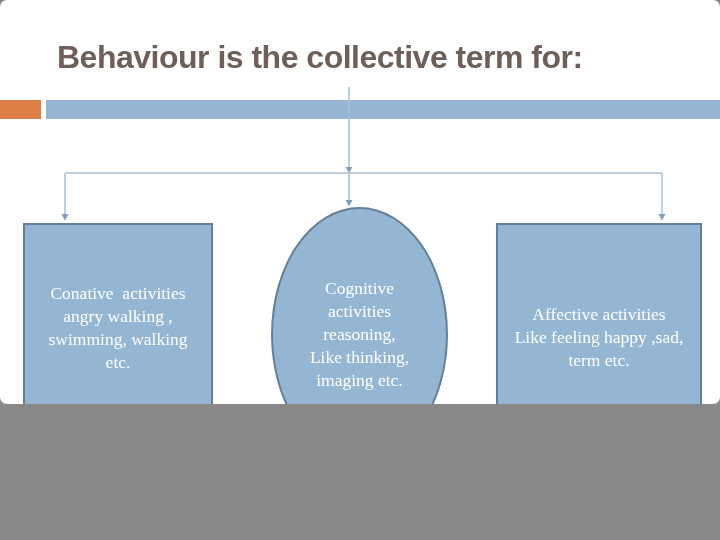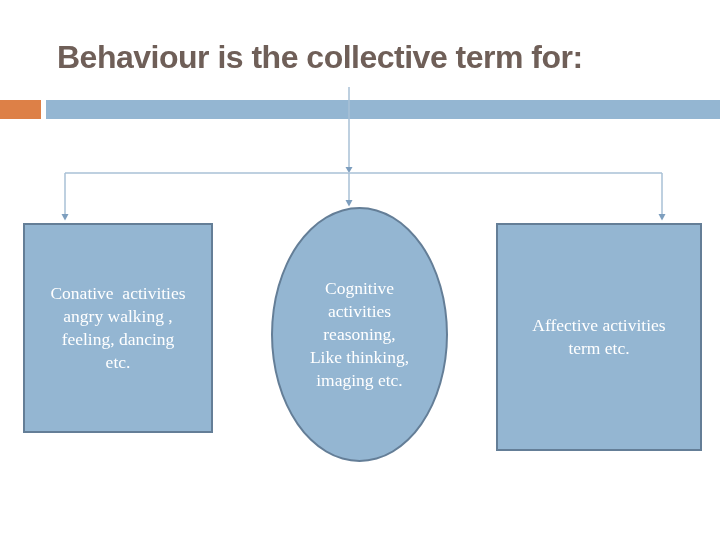--- a/index.html
+++ b/index.html
@@ -13,23 +13,24 @@
     --connector-arrow:#7D9EBE;
     --slide-bg:#FFFFFF;
   }
   html,body{margin:0;padding:0;}
   body{
     background:#888;
     font-family:"Liberation Sans", sans-serif;
   }
   .slide{
     position:relative;
-    width:720px;height:540px;
+    width:720px;height:404px;
     background:var(--slide-bg);
     overflow:hidden;
+    border-radius:7px;
   }
   .title{
     position:absolute;
     left:57px;top:36px;
     margin:0;
     width:640px;
     font-family:"Liberation Sans", sans-serif;
     font-size:32px;
     font-weight:bold;
     letter-spacing:-0.5px;
@@ -111,30 +112,31 @@
     <line x1="65" y1="173" x2="65" y2="215" stroke="var(--connector-line)" stroke-width="1.5"></line>
     <polygon points="61.5,214 68.5,214 65,220.5" fill="var(--connector-arrow)"></polygon>
 
     <line x1="662" y1="173" x2="662" y2="215" stroke="var(--connector-line)" stroke-width="1.5"></line>
     <polygon points="658.5,214 665.5,214 662,220.5" fill="var(--connector-arrow)"></polygon>
   </svg>
 
   <div class="shape rect-left">
     <div class="line">Conative  activities</div>
     <div class="line">angry walking ,</div>
-    <div class="line">feeling, dancing</div>
+    <div class="line">swimming, walking</div>
     <div class="line">etc.</div>
   </div>
 
   <div class="shape ellipse-center">
     <div class="line">Cognitive</div>
     <div class="line">activities</div>
     <div class="line">reasoning,</div>
     <div class="line">Like thinking,</div>
     <div class="line">imaging etc.</div>
   </div>
 
   <div class="shape rect-right">
     <div class="line">Affective activities</div>
+    <div class="line">Like feeling happy ,sad,</div>
     <div class="line">term etc.</div>
   </div>
 
 </div>
 
 </body></html>

